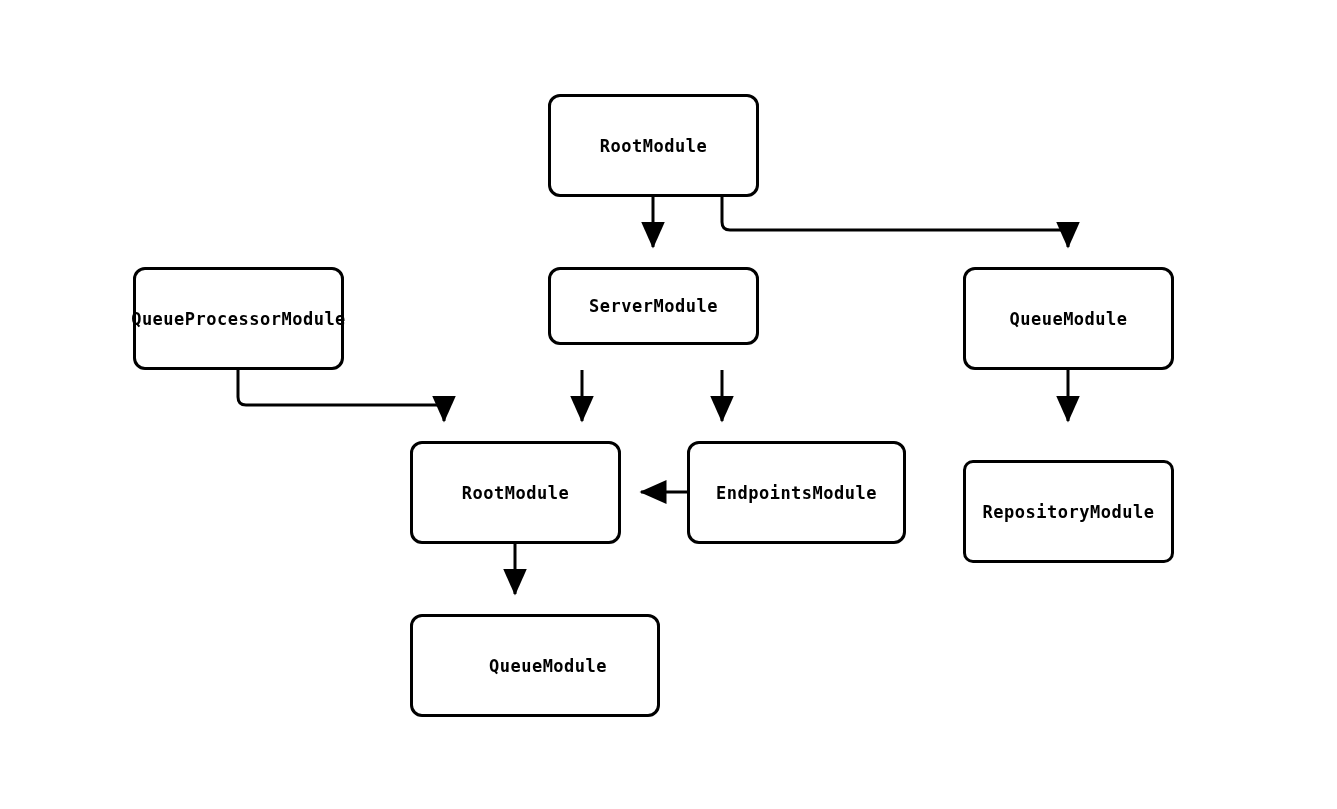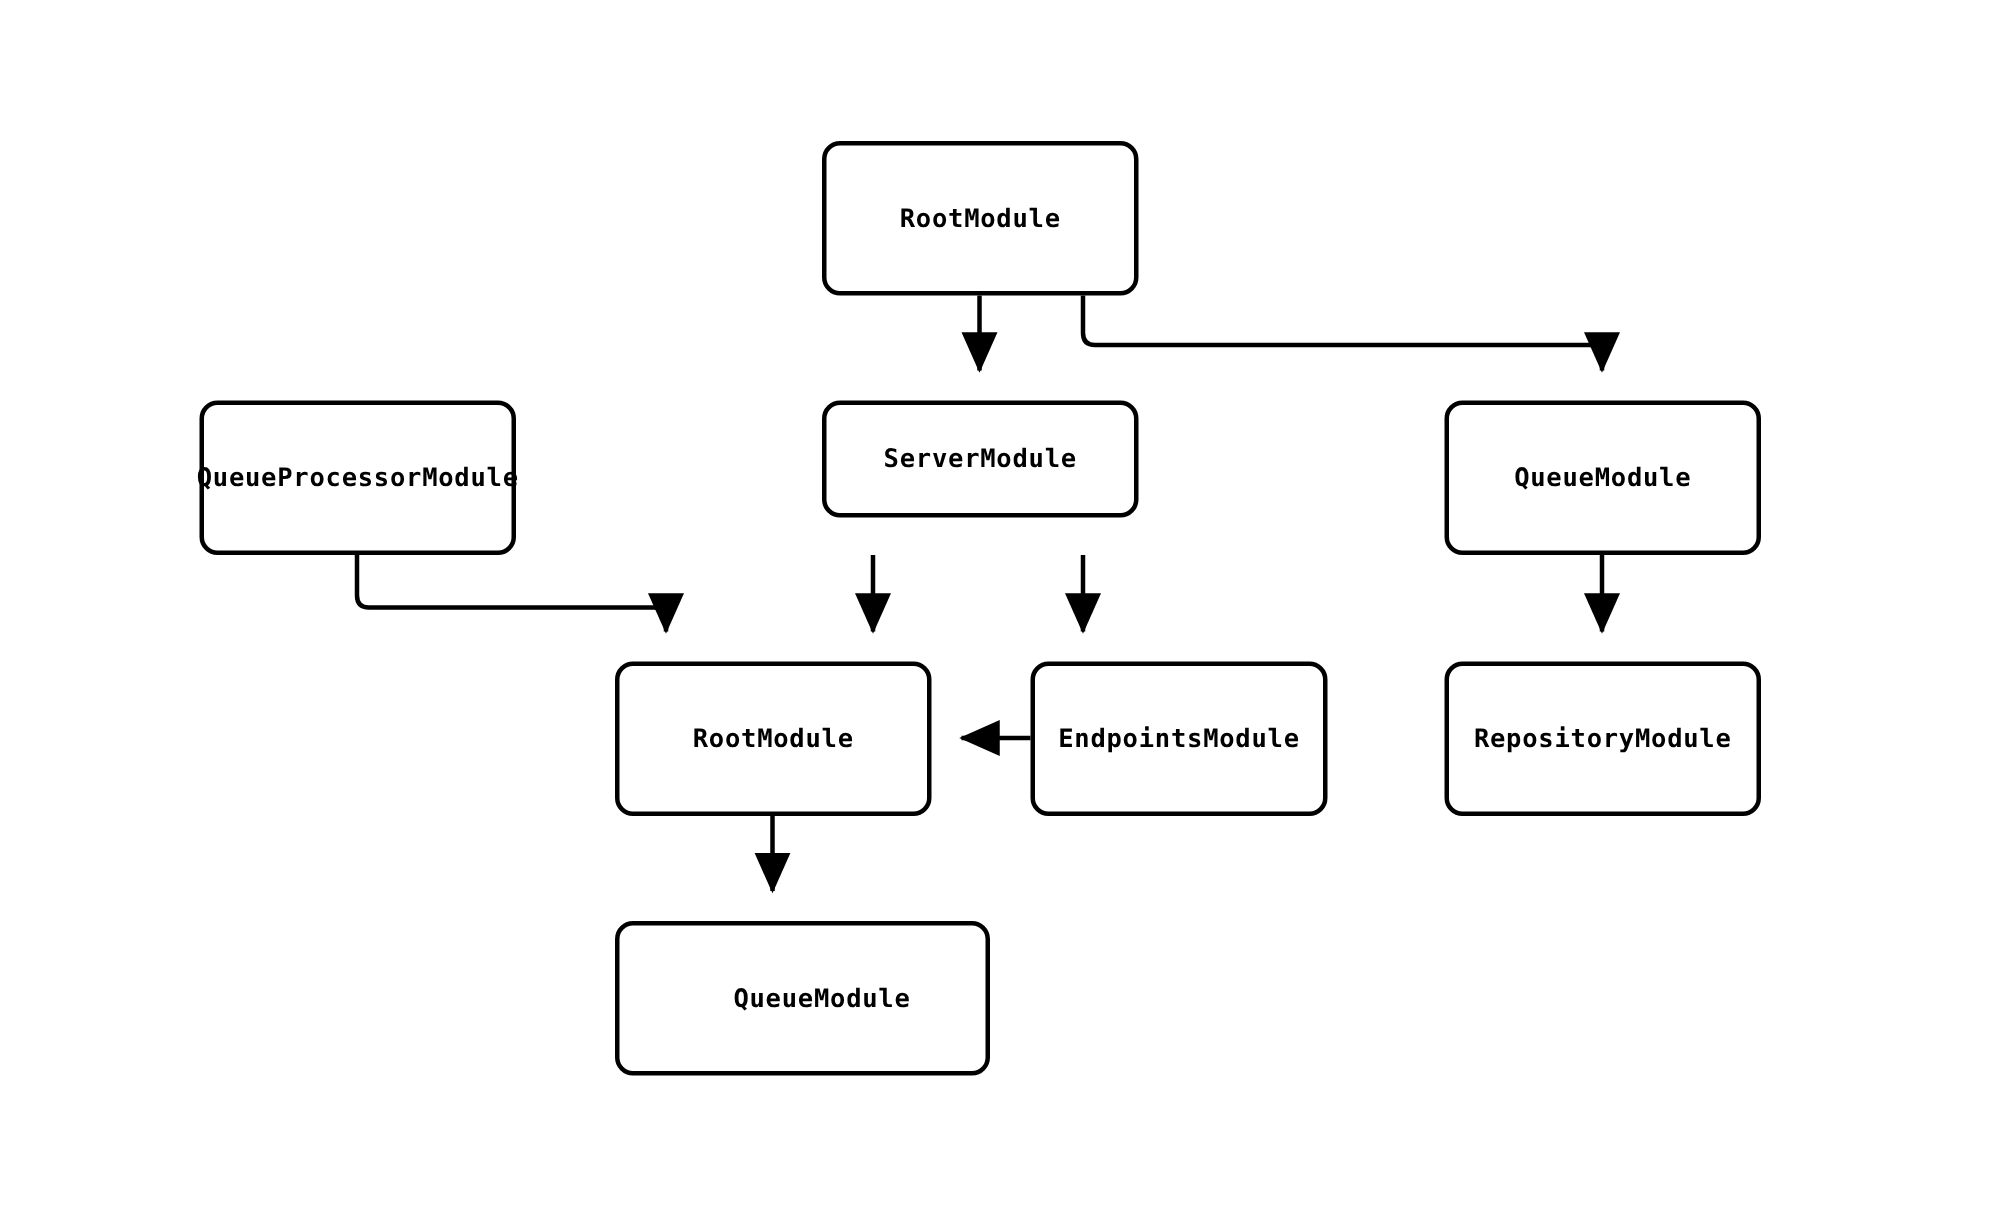--- a/index.html
+++ b/index.html
@@ -98,26 +98,26 @@
   <div class="node" id="node-global" style="left: 963px; top: 267px; width: 211px; height: 103px;">
     <span class="node-line">Queue</span>
     <span class="node-line">Module</span>
   </div>
 
   <div class="node" id="node-core" style="left: 410px; top: 441px; width: 211px; height: 103px;">
     <span class="node-line">Root</span>
     <span class="node-line">Module</span>
   </div>
 
-  <div class="node" id="node-endpoints" style="left: 687px; top: 441px; width: 198px; height: 103px;">
+  <div class="node" id="node-endpoints" style="left: 687px; top: 441px; width: 219px; height: 103px;">
     <span class="node-line">Endpoints</span>
     <span class="node-line">Module</span>
   </div>
 
-  <div class="node" id="node-repository" style="left: 963px; top: 441px; width: 211px; height: 103px;">
+  <div class="node" id="node-repository" style="left: 963px; top: 460px; width: 211px; height: 103px; border-radius: 10px;">
     <span class="node-line">Repository</span>
     <span class="node-line">Module</span>
   </div>
 
   <div class="node" id="node-queue" style="left: 410px; top: 614px; width: 250px; height: 103px; padding-left: 26px;">
     <span class="node-line">Queue</span>
     <span class="node-line">Module</span>
   </div>
 
 </div>

